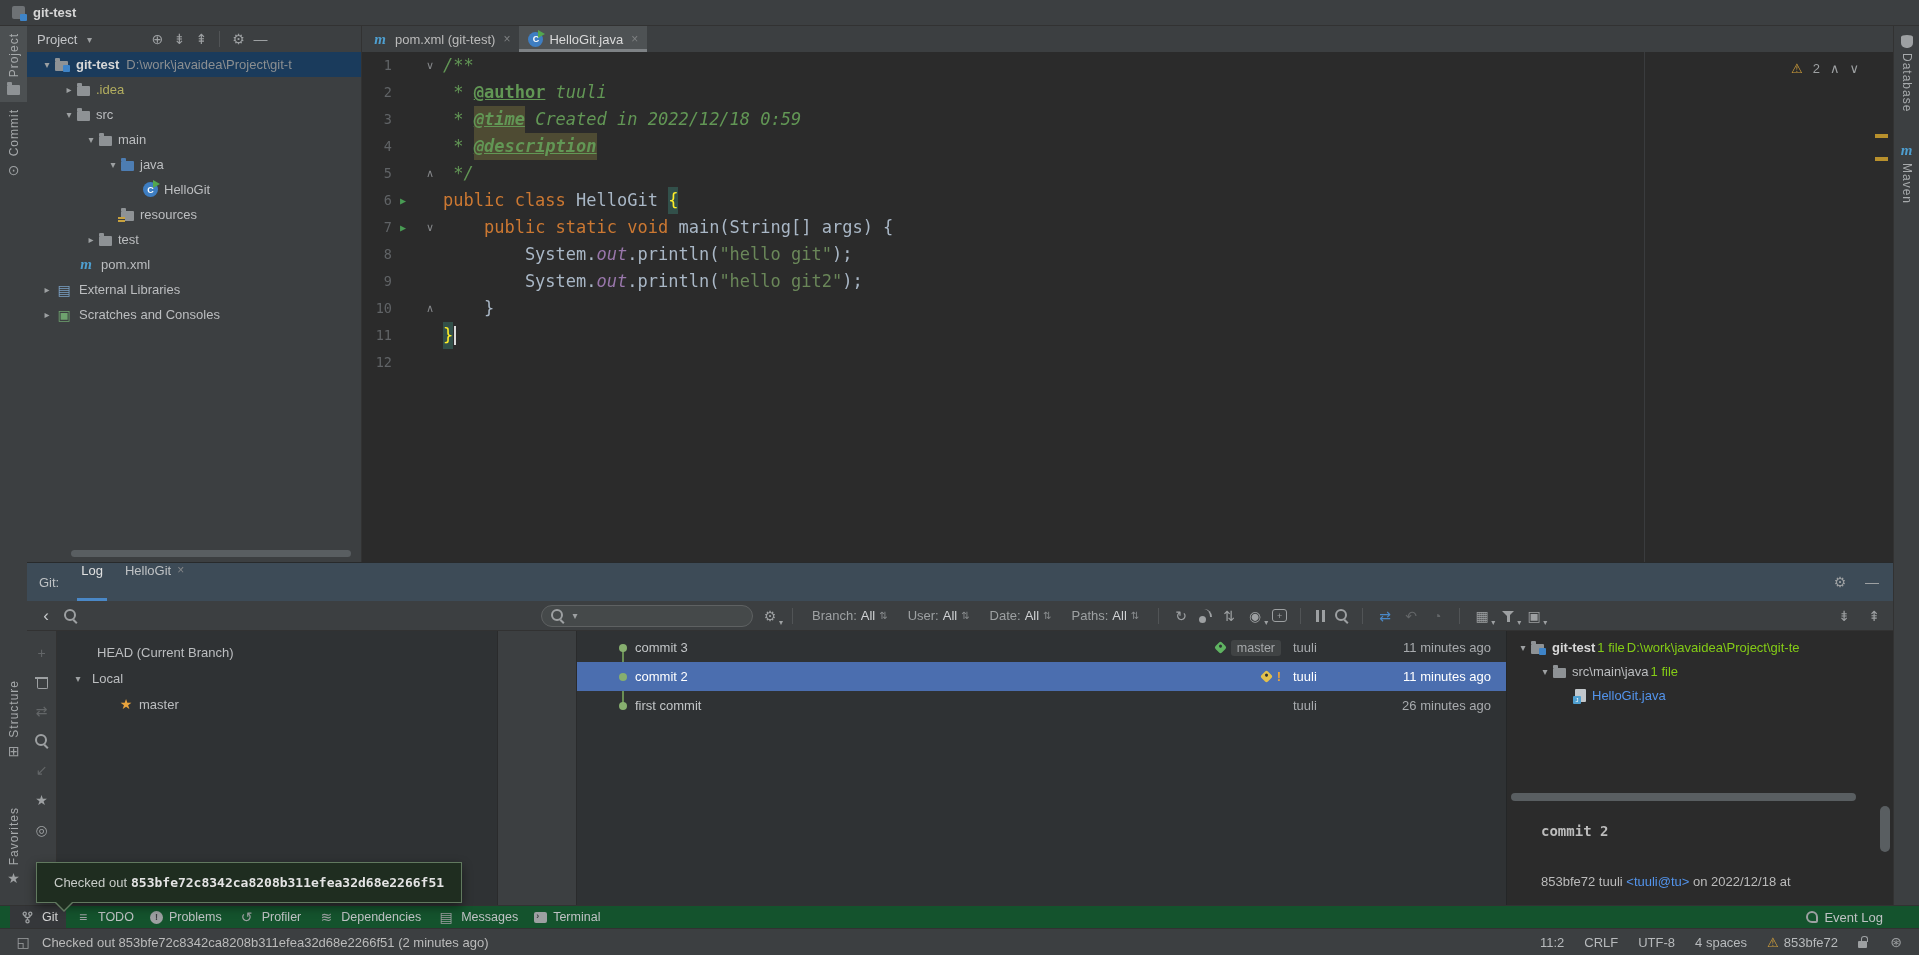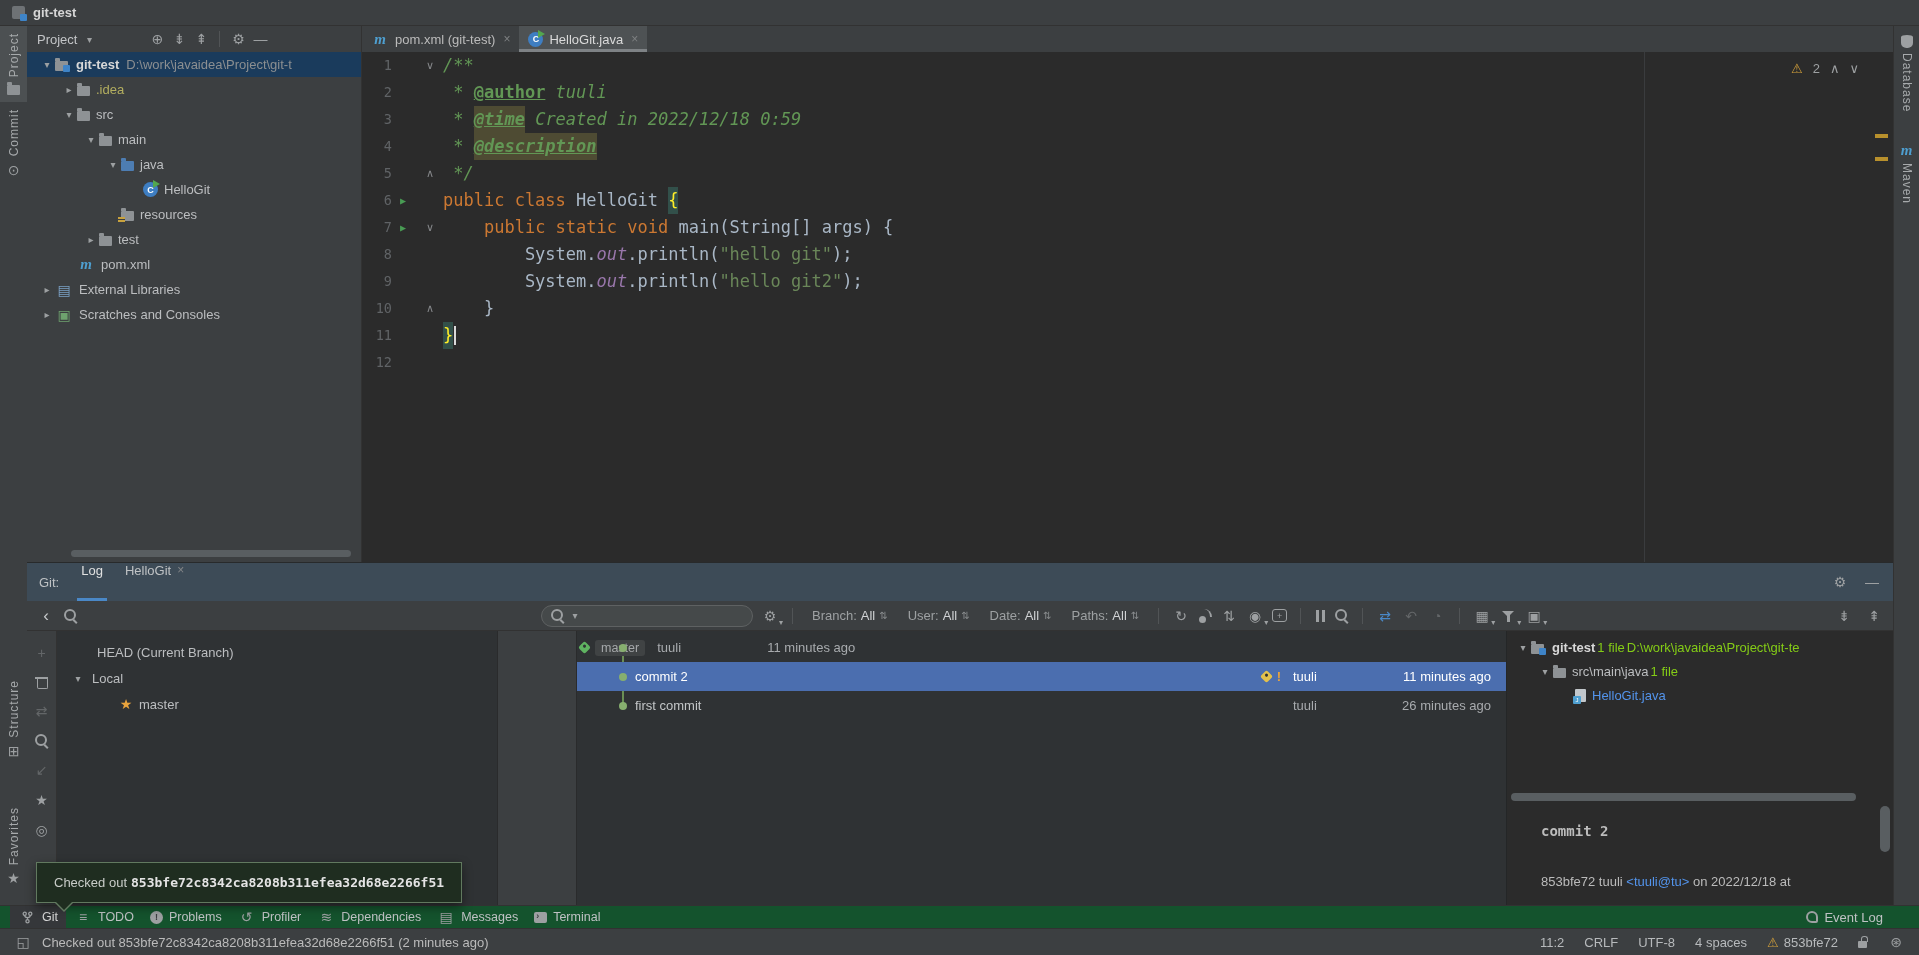--- a/index.html
+++ b/index.html
@@ -449,20 +449,21 @@
             <div class="brow" style="padding-left: 60px;">
               <span class="ic star" style="margin-right: 4px;">★</span>
               <span>master</span>
             </div>
           </div>
         <div class="ggap"></div>
         <div class="gcommits" id="gcommits">
           <div class="cgline"></div>
         <div class="crow">
               <span class="cdot"></span>
+              <span class="cmsg">commit 3</span>
               <span class="ctagwrap">
                 <span class="i-tag green"></span>
                 <span class="chip">master</span>
               </span>
               <span class="cmeta cauthor">tuuli</span>
               <span class="cmeta cdate">11 minutes ago</span>
             </div>
             <div class="crow sel">
               <span class="cdot"></span>
               <span class="cmsg">commit 2</span>

